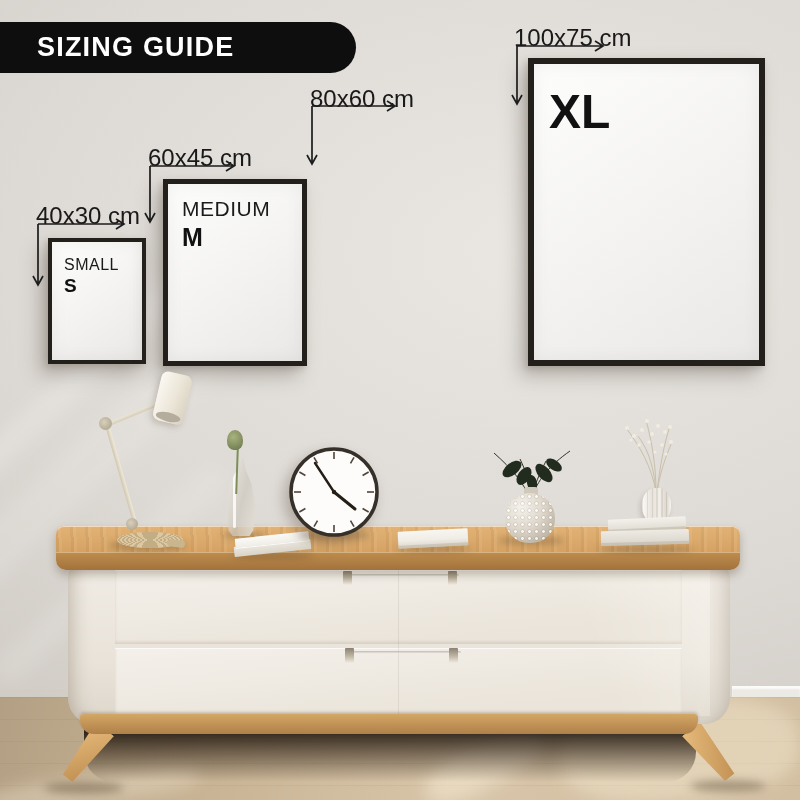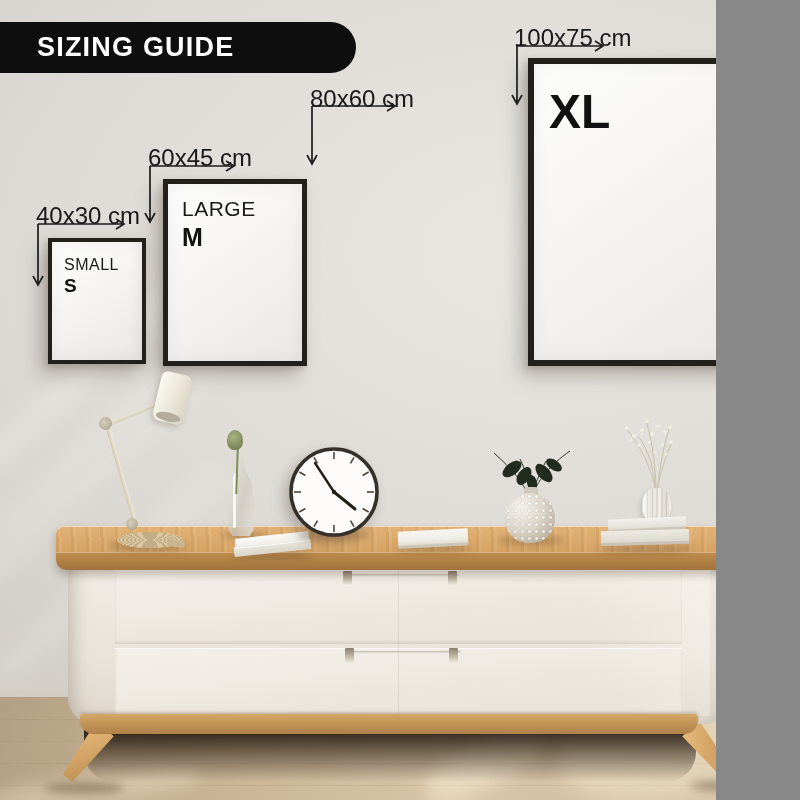--- a/index.html
+++ b/index.html
@@ -1,17 +1,17 @@
 <!DOCTYPE html>
 <html><head>
 <meta charset="utf-8">
 <style>
   html,body{margin:0;padding:0;background:#888;}
   .stage{
-    position:relative;width:716px;height:800px;overflow:hidden;
+    position:relative;width:800px;height:800px;overflow:hidden;
     font-family:"Liberation Sans","DejaVu Sans",sans-serif;
     background:#dcd8d3;
   }
   .abs{position:absolute;}
   
   .wall{left:0;top:0;width:800px;height:700px;
     background:radial-gradient(125% 95% at 66% 36%, #eae7e3 0%, #ddd9d4 52%, #ccc7c0 100%);}
   .wall-streak{background:rgba(255,255,255,.2);filter:blur(8px);transform:rotate(-43deg);border-radius:10px;}
   .skirting-right{left:732px;top:686px;width:68px;height:18px;background:#eceae5;
     box-shadow:inset 0 -3px 0 rgba(140,130,115,.25), inset 0 3px 2px rgba(255,255,255,.8);}
@@ -178,21 +178,21 @@
   </svg>
 
   <div class="abs frame f-s">
     <div class="paper">
       <div class="frame-name">SMALL</div>
       <div class="frame-abbr">S</div>
     </div>
   </div>
   <div class="abs frame f-m">
     <div class="paper">
-      <div class="frame-name">LARGE</div>
+      <div class="frame-name">MEDIUM</div>
       <div class="frame-abbr">M</div>
     </div>
   </div>
   <div class="abs frame f-xl">
     <div class="paper">
       <div class="frame-abbr">XL</div>
     </div>
   </div>
 
   <div class="abs under-shadow"></div>

